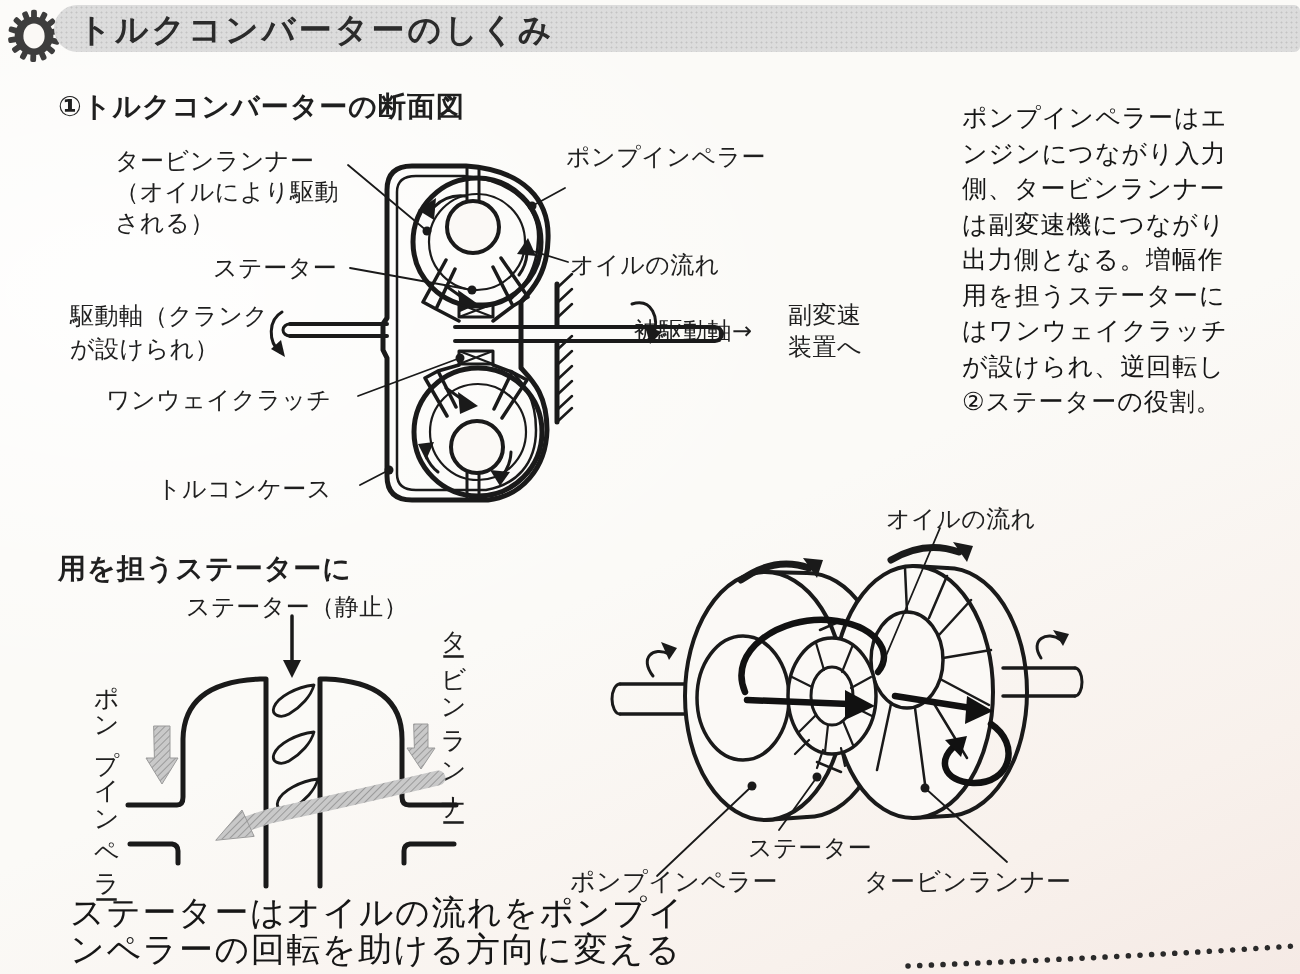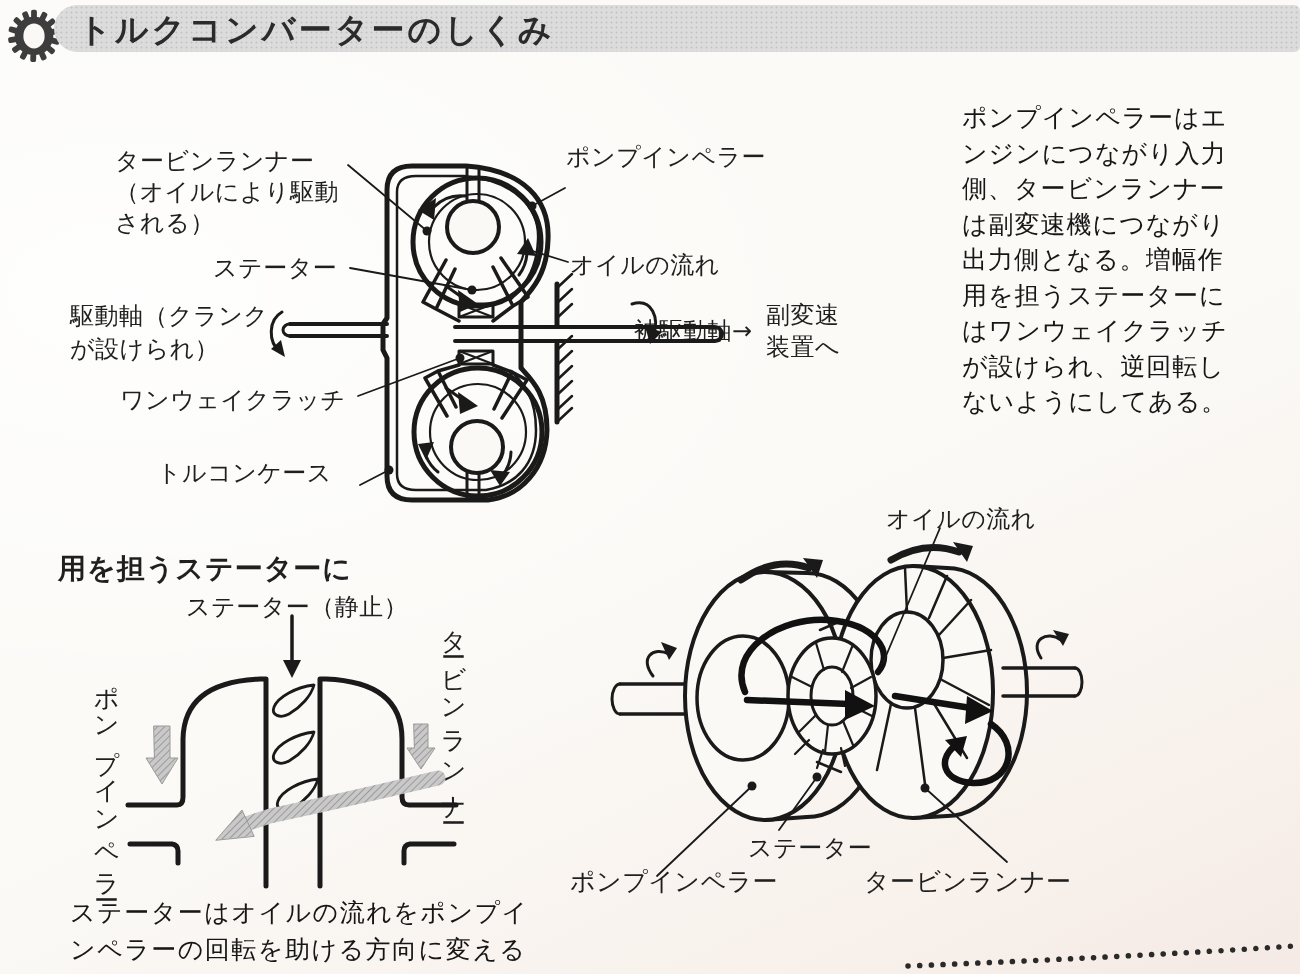--- a/index.html
+++ b/index.html
@@ -12,21 +12,21 @@
   .prelined{white-space:pre-line;}
   .banner{left:54px;top:5px;right:0;height:47px;border-radius:24px 6px 6px 24px;
     background-color:#dcdcdc;
     background-image:radial-gradient(circle,#c3c3c3 0.9px,rgba(0,0,0,0) 1.1px);
     background-size:5px 5px;}
   .banner-title{left:78px;top:8px;font-size:33px;font-weight:700;letter-spacing:3px;color:#2b2b2b;}
   .sec-title{font-size:28px;font-weight:700;letter-spacing:1px;color:#1f1f1f;}
   .lbl{font-size:24px;letter-spacing:0.5px;line-height:31px;color:#1f1f1f;}
   .lbl-sub{font-size:21px;line-height:27px;}
   .note{font-size:25px;line-height:35.5px;letter-spacing:1px;color:#161616;}
-  .caption{font-size:25px;line-height:37px;letter-spacing:1.5px;color:#161616;}
+  .caption{font-size:34px;line-height:37px;letter-spacing:1.5px;color:#161616;}
   .vlabel{writing-mode:vertical-rl;text-orientation:mixed;font-size:25px;letter-spacing:3px;color:#1f1f1f;}
   svg{display:block;}
 </style>
 </head>
 <body>
 
 <div id="page">
 
   <svg class="abs" style="left:5px;top:6px" width="58" height="58" viewBox="0 0 60 60">
     <g fill="#3d3d3d">
@@ -46,54 +46,55 @@
         <rect x="27" y="4" width="6" height="9" rx="2" transform="rotate(286 30 31)"></rect>
         <rect x="27" y="4" width="6" height="9" rx="2" transform="rotate(312 30 31)"></rect>
         <rect x="27" y="4" width="6" height="9" rx="2" transform="rotate(338 30 31)"></rect>
       </g>
       <ellipse cx="30" cy="31" rx="11" ry="13" fill="#fbf9f6"></ellipse>
     </g>
   </svg>
   <div class="abs banner"></div>
   <div class="abs banner-title">トルクコンバーターのしくみ</div>
 
+  <div class="abs sec-title" style="left:58px;top:88px">①トルクコンバーターの断面図</div>
 
   <div class="abs lbl prelined" style="left:115px;top:146px">タービンランナー
 （オイルにより駆動
 される）</div>
 
   <div class="abs" style="left:566px;top:142px">
     <div class="lbl">ポンプインペラー</div>
   </div>
 
   <div class="abs lbl" style="left:213px;top:253px">ステーター</div>
 
   <div class="abs lbl prelined" style="left:70px;top:300px;line-height:33px">駆動軸（クランク
 が設けられ）</div>
 
   <div class="abs lbl" style="left:570px;top:250px">オイルの流れ</div>
 
   <div class="abs lbl" style="left:634px;top:316px">被駆動軸→</div>
 
-  <div class="abs lbl prelined" style="left:766px;top:299px;line-height:32px">副変速
+  <div class="abs lbl prelined" style="left:788px;top:299px;line-height:32px">副変速
 装置へ</div>
 
-  <div class="abs lbl" style="left:120px;top:385px">ワンウェイクラッチ</div>
-
-  <div class="abs lbl" style="left:157px;top:458px">トルコンケース</div>
+  <div class="abs lbl" style="left:106px;top:385px">ワンウェイクラッチ</div>
+
+  <div class="abs lbl" style="left:157px;top:474px">トルコンケース</div>
 
   <div class="abs note prelined" style="left:962px;top:100px;width:310px">ポンプインペラーはエ
 ンジンにつながり入力
 側、タービンランナー
 は副変速機につながり
 出力側となる。増幅作
 用を担うステーターに
 はワンウェイクラッチ
 が設けられ、逆回転し
-ないようにしてある。</div>
+②ステーターの役割。</div>
 
   <svg class="abs" style="left:260px;top:128px" width="480" height="440" viewBox="0 0 480 440">
     <g stroke="#1a1a1a" fill="none" stroke-linecap="round" stroke-linejoin="round">
       <g>
         <path stroke-width="5" d="M 152,38 L 206,38 C 264,42 290,72 288,112 C 287,146 272,162 261,174 L 261,240 C 272,252 287,266 287,302 C 286,340 262,368 228,372 L 152,372 Q 127,372 127,348 L 127,230 L 123,222 L 123,196 L 127,190 L 127,62 Q 127,38 152,38 Z"></path>
         <path stroke-width="2.5" d="M 204,48 L 156,48 Q 137,48 137,64 L 137,346 Q 137,362 156,362 L 226,362 C 256,357 276,336 276,302 C 276,268 262,254 251,243 M 251,171 C 262,161 277,144 278,112 C 280,80 254,52 204,48"></path>
       </g>
       <g>
         <circle cx="217" cy="114" r="64" stroke-width="5"></circle>
         <circle cx="217" cy="114" r="48" stroke-width="2.2"></circle>

